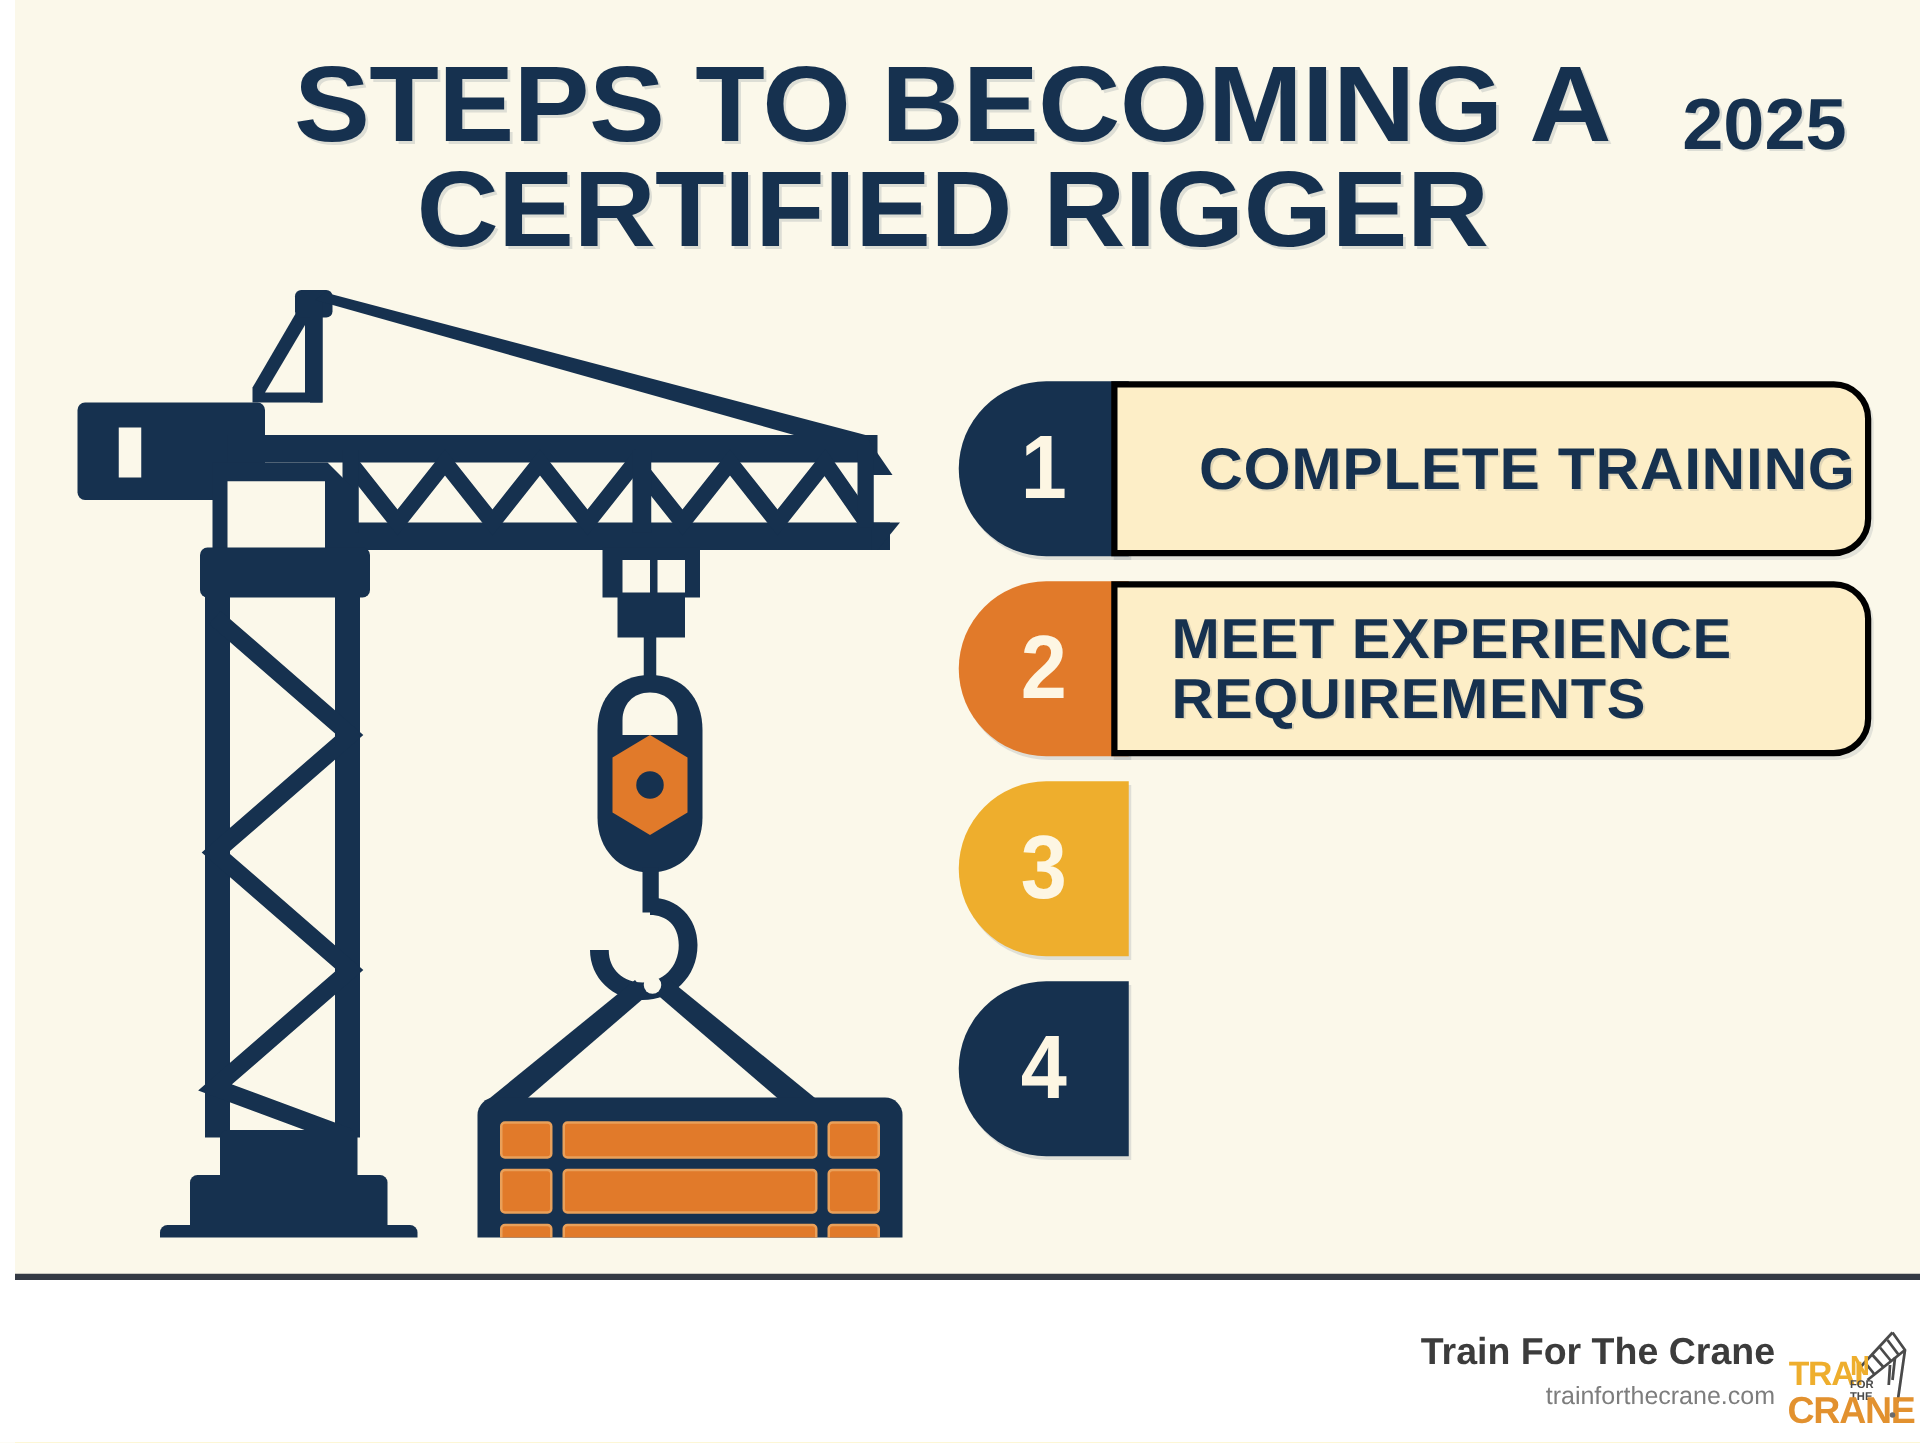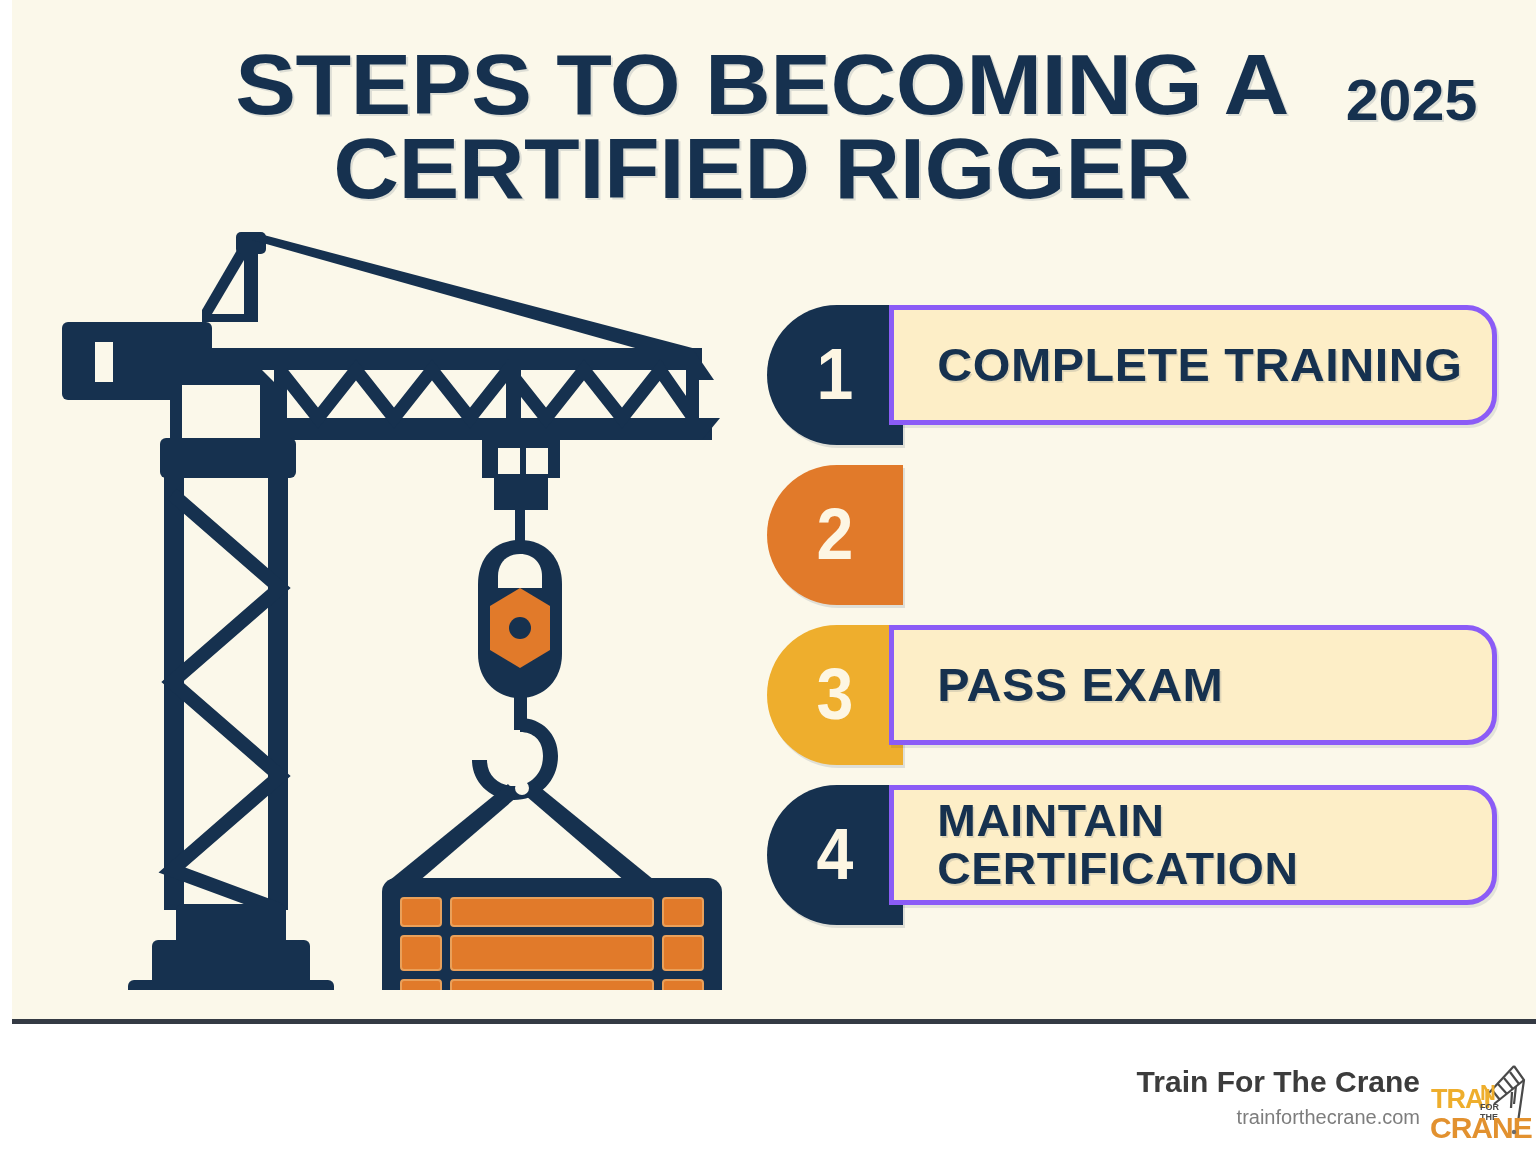--- a/index.html
+++ b/index.html
@@ -113,28 +113,29 @@
     font-size: 72px;
     line-height: 1;
     transform: scaleX(0.92);
     margin-top: -3px;
   }
   .step-body {
     position: absolute;
     left: 122px;
     top: 0;
     right: 0;
-    height: 120px;
+    height: 140px;
     box-sizing: border-box;
     background: #fdeec7;
-    border: 5px solid #8b5cf6;
+    border: 5px solid #000000;
     border-radius: 0 30px 30px 0;
     display: flex;
     align-items: center;
     box-shadow: 2px 3px 0 rgba(22,49,79,0.10);
+    justify-content: flex-end;
   }
   .step-label {
     padding-left: 42px;
     padding-right: 24px;
     color: #16314f;
     font-family: "Liberation Sans Narrow", "Liberation Sans", sans-serif;
     font-weight: bold;
     font-size: 47px;
     line-height: 1.06;
     letter-spacing: 0.5px;
@@ -299,37 +300,34 @@
         </div>
         <div class="step-body">
           <div class="step-label">COMPLETE TRAINING</div>
         </div>
       </div>
 
       <div class="step">
         <div class="step-badge" style="background:#e17a2a">
           <span>2</span>
         </div>
+        <div class="step-body">
+          <div class="step-label two-line">MEET EXPERIENCE REQUIREMENTS</div>
+        </div>
       </div>
 
       <div class="step">
         <div class="step-badge" style="background:#eeae2d">
           <span>3</span>
         </div>
-        <div class="step-body">
-          <div class="step-label">PASS EXAM</div>
-        </div>
       </div>
 
       <div class="step">
         <div class="step-badge" style="background:#16314f">
           <span>4</span>
-        </div>
-        <div class="step-body">
-          <div class="step-label two-line">MAINTAIN CERTIFICATION</div>
         </div>
       </div>
 
     </div>
   </div>
 
   <div class="divider"></div>
   <div class="footer">
     <div class="brand">
       <div class="brand-name">Train For The Crane</div>

